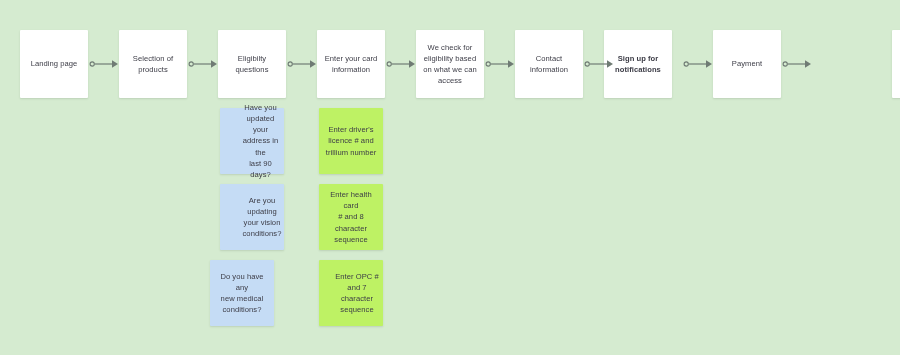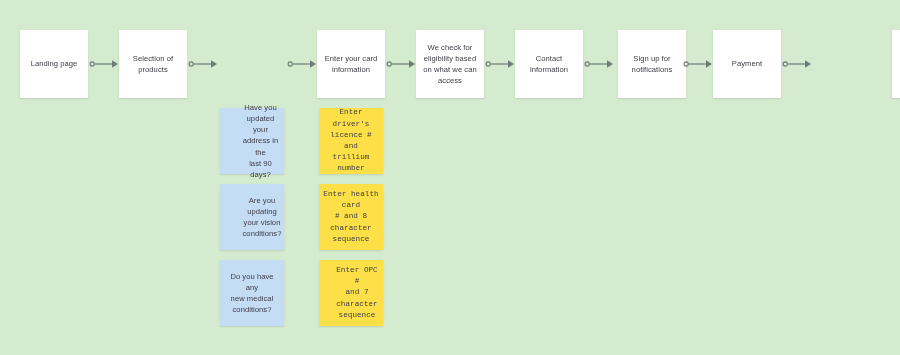--- a/index.html
+++ b/index.html
@@ -45,21 +45,21 @@
     background: #ffffff;
     width: 68px;
     height: 68px;
     top: 30px;
   }
   .card-sub {
     width: 64px;
     height: 66px;
   }
   .card-blue   { background: #c5dcf5; }
-  .card-cream  { background: #fde047; font-family: Liberation Mono, monospace; }
+  .card-cream  { background: #bef264; }
 
   
   .connector {
     position: absolute;
     top: 57px;
     width: 30px;
     height: 14px;
   }
   .connector svg { display: block; }
 </style>
@@ -70,39 +70,43 @@
 
   <div class="card card-step" style="left:119px;">
     <span class="ctext">Selection of
 products</span>
   </div>
 
   <div class="card card-step" style="left:20px;">
     <span class="ctext">Landing page</span>
   </div>
 
+  <div class="card card-step" style="left:218px;">
+    <span class="ctext">Eligibilty
+questions</span>
+  </div>
 
   <div class="card card-step" style="left:317px;text-align:center;">
     <span class="ctext">Enter your card
 information</span>
   </div>
 
   <div class="card card-step" style="left:416px;text-align:center;">
     <span class="ctext">We check for
 eligibility based
 on what we can
 access</span>
   </div>
 
   <div class="card card-step" style="left:515px;">
     <span class="ctext">Contact
 information</span>
   </div>
 
-  <div class="card card-step" style="left:618px;">
+  <div class="card card-step" style="left:604px;font-weight:bold;">
     <span class="ctext">Sign up for
 notifications</span>
   </div>
 
   <div class="card card-step" style="left:713px;">
     <span class="ctext">Payment</span>
   </div>
 
   <div class="card card-step" style="left:844px;margin-left:48px;">
     <span class="ctext">Receipt</span>
@@ -169,21 +173,21 @@
     <span class="ctext">Have you
 updated your
 address in the
 last 90 days?</span>
   </div>
   <div class="card card-sub card-blue" style="left:220px; top:184px;padding-left:24px;">
     <span class="ctext">Are you updating
 your vision
 conditions?</span>
   </div>
-  <div class="card card-sub card-blue" style="left:220px; top:260px;">
+  <div class="card card-sub card-blue" style="left:210px; top:260px;">
     <span class="ctext">Do you have any
 new medical
 conditions?</span>
   </div>
 
   <div class="card card-sub card-cream" style="left:319px; top:108px;">
     <span class="ctext">Enter driver's
 licence # and
 trillium number</span>
   </div>

